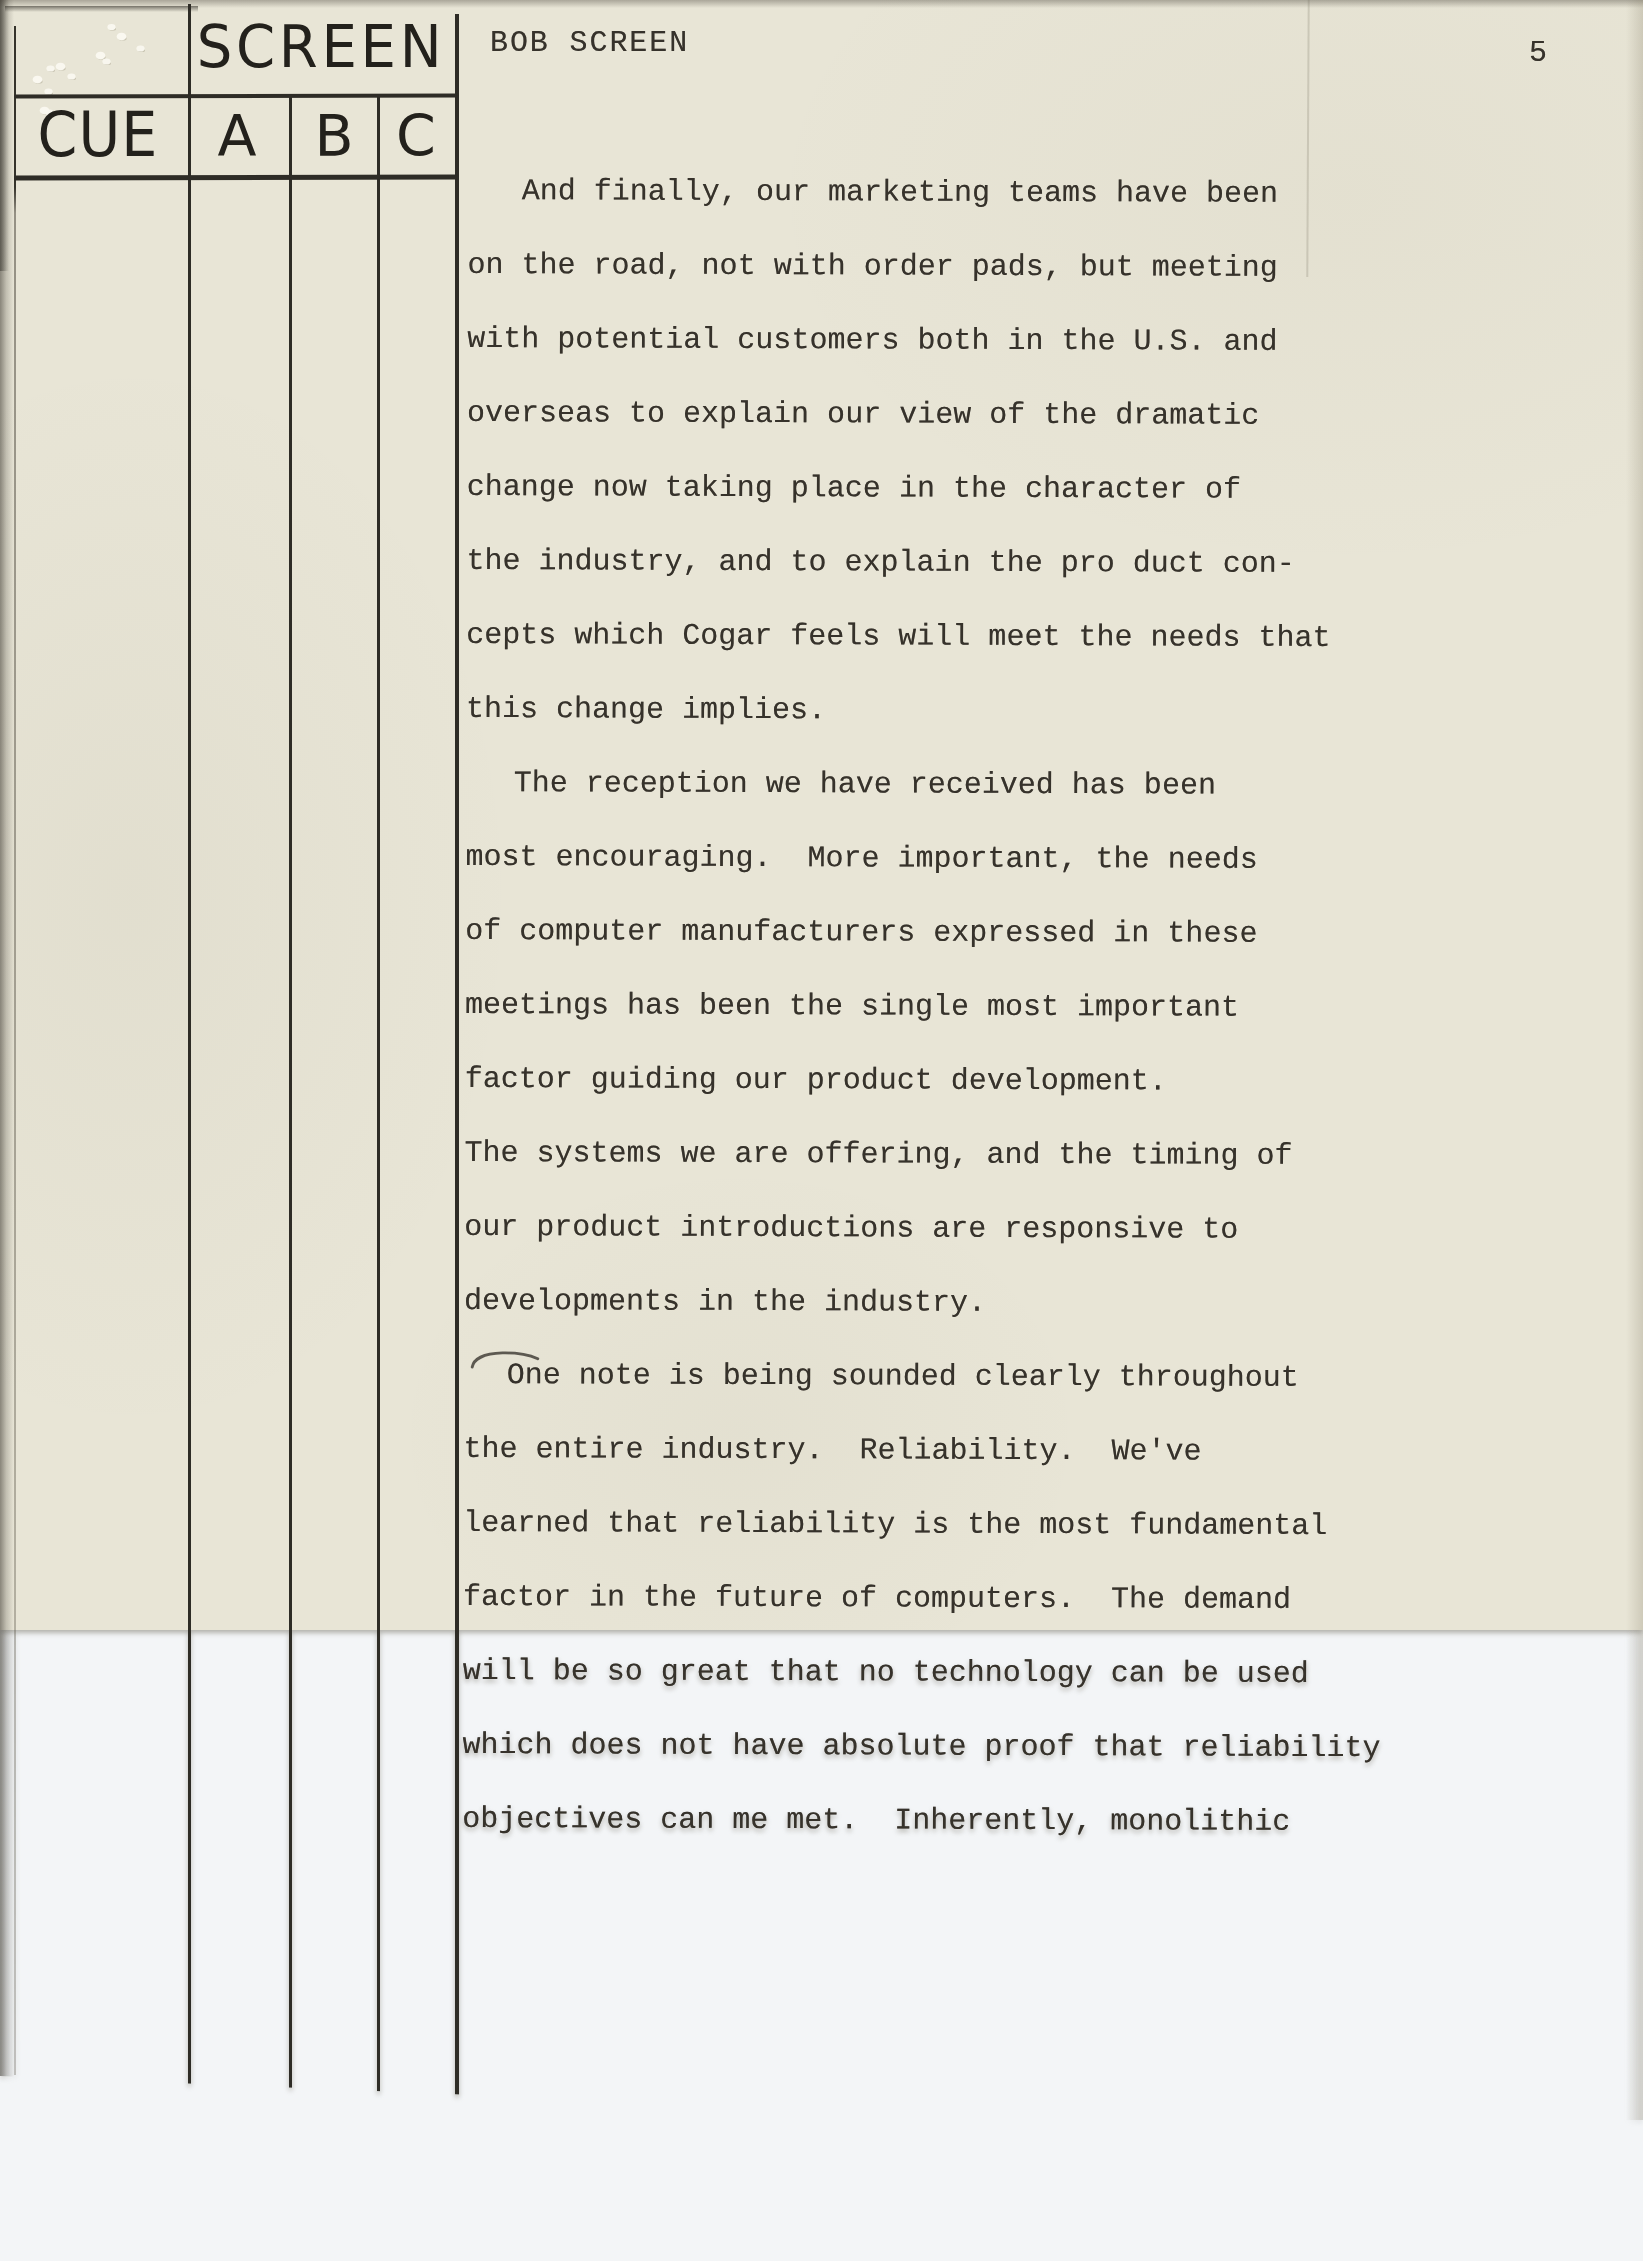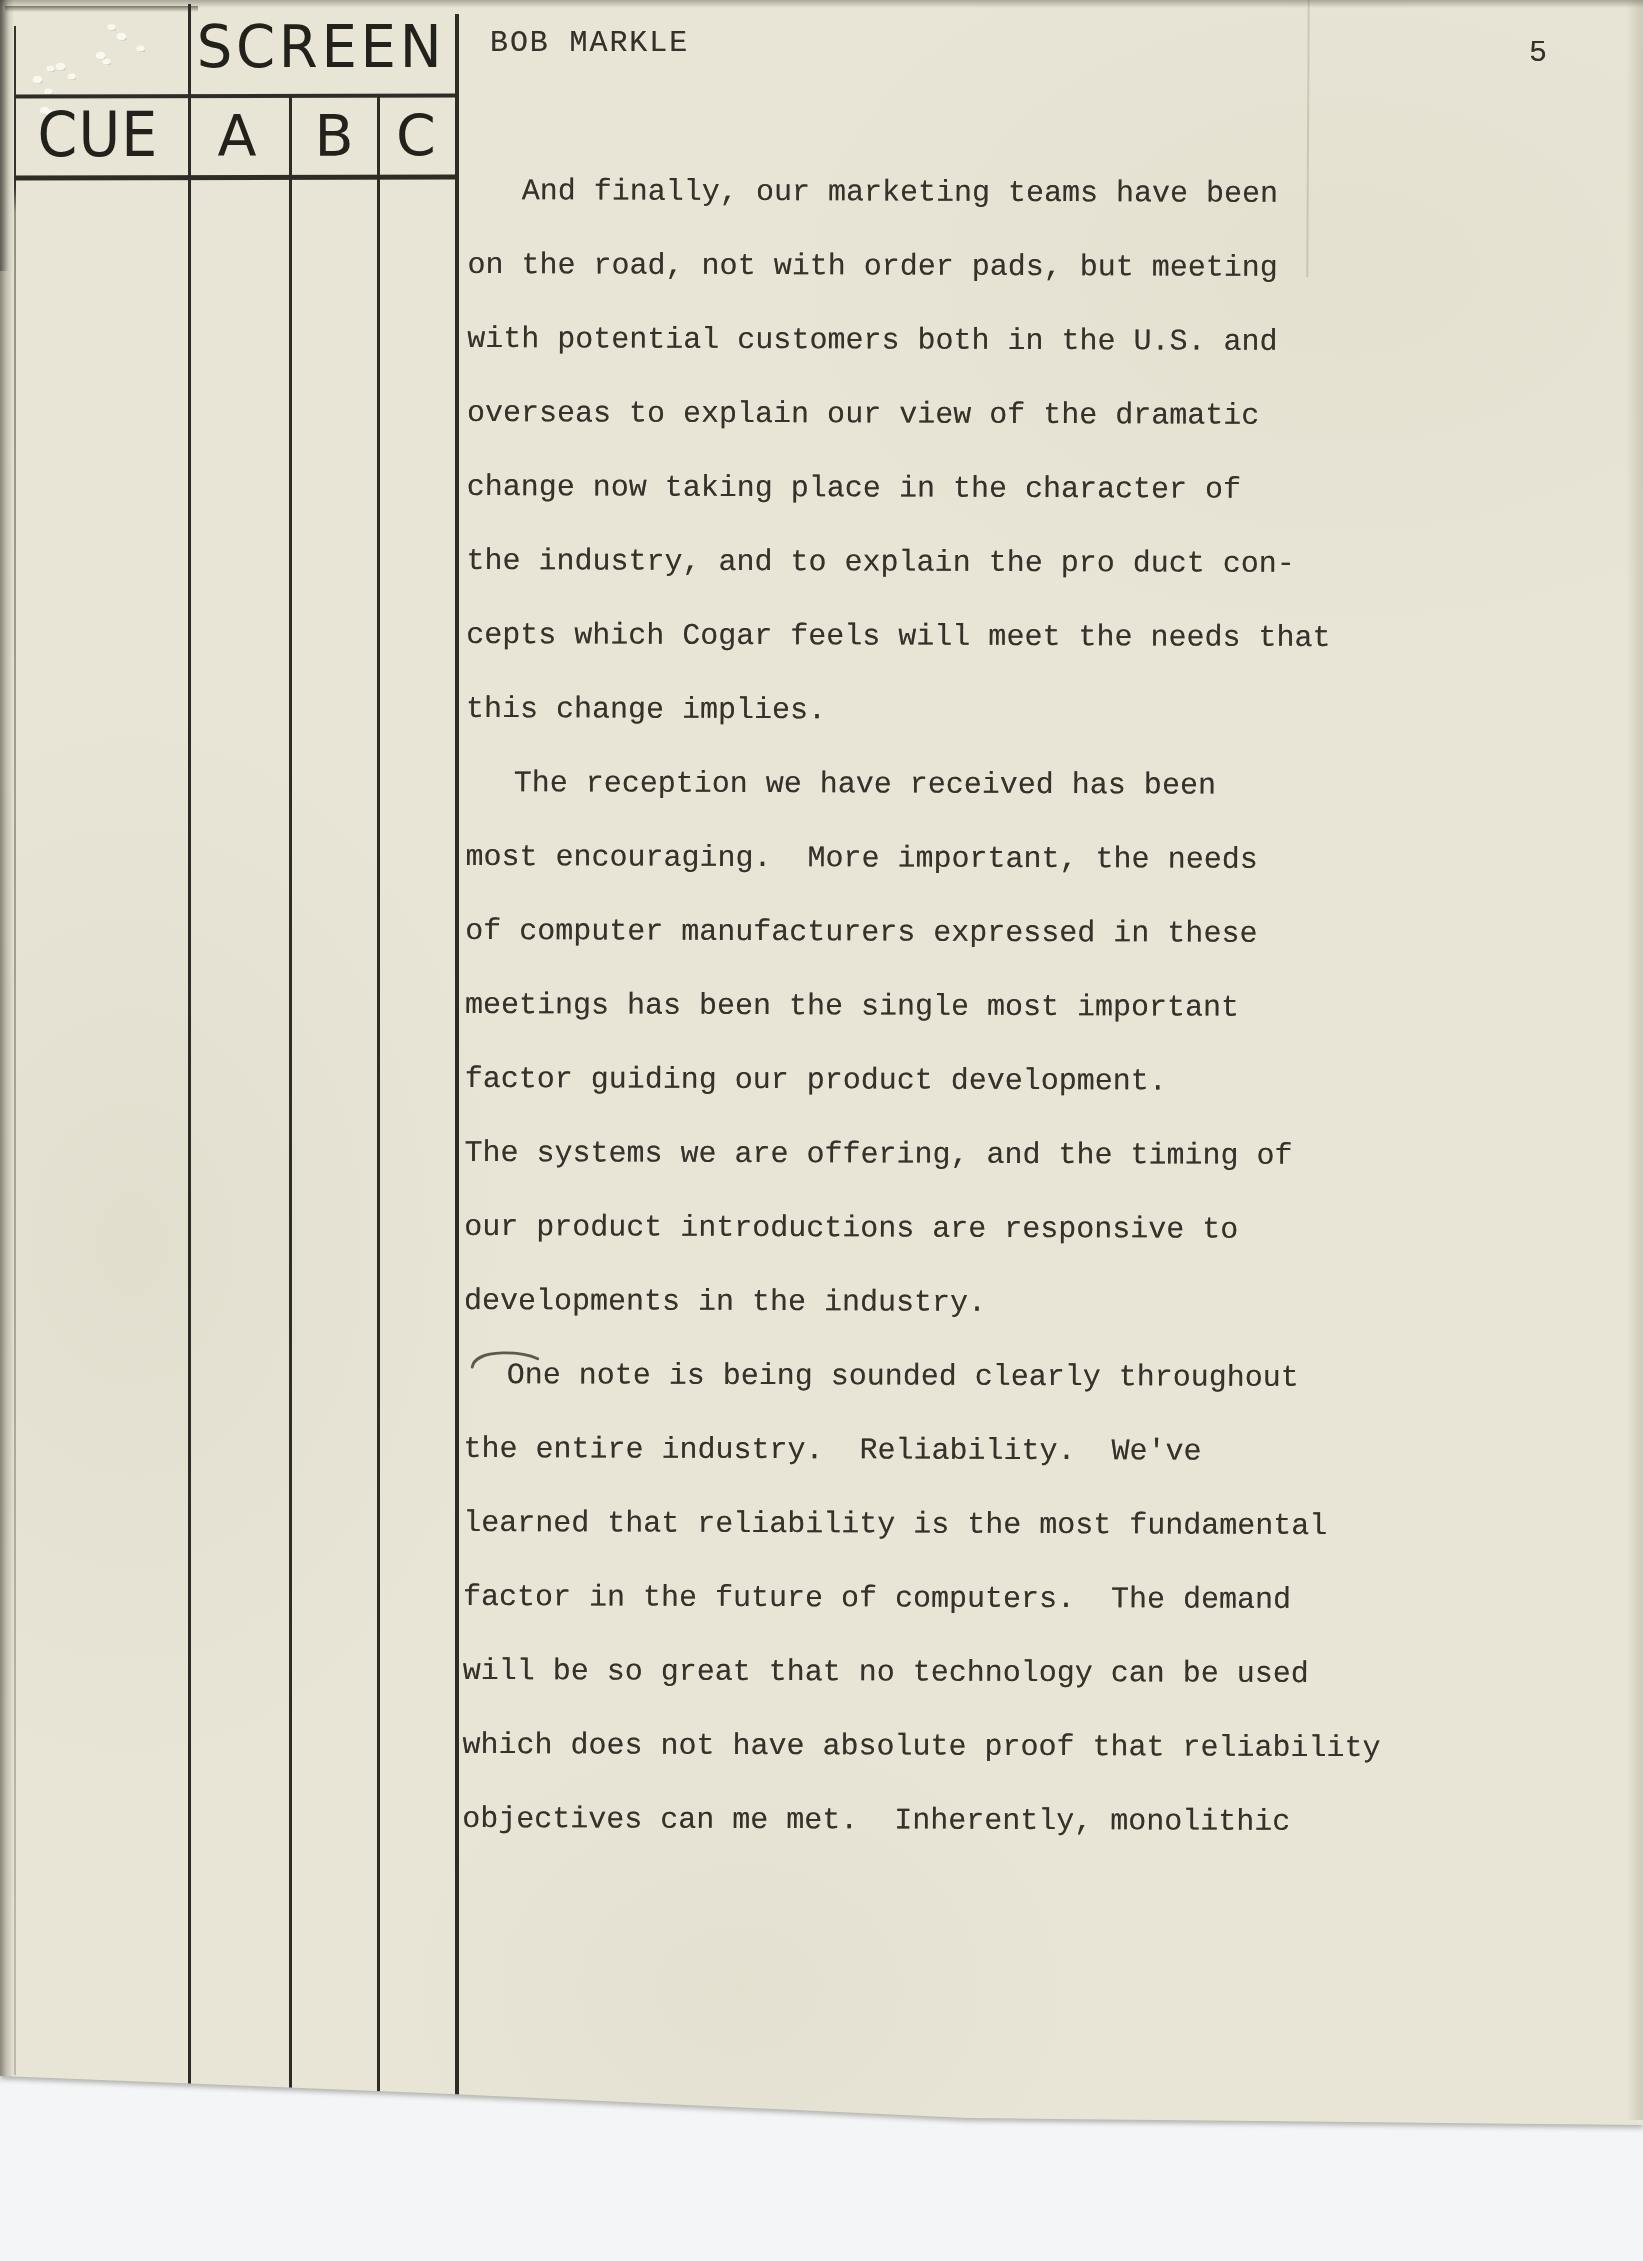--- a/index.html
+++ b/index.html
@@ -11,21 +11,21 @@
     font-family:"Liberation Mono", monospace;
   }
   .page{position:absolute;inset:0;width:1643px;height:2261px;}
 
   
   .paper-wrap{
     position:absolute;inset:0;
     filter:drop-shadow(0 3.2px 2.6px rgba(100,95,80,.45));
   }
   .paper{
-    position:absolute;left:0;top:0;width:1643px;height:2261px;
+    position:absolute;left:0;top:0;width:1643px;height:1630px;
     background:
       radial-gradient(902px 580px at 82% 12%, rgba(125,115,82,0.045), transparent 65%),
       radial-gradient(644px 902px at 8% 55%, rgba(105,98,72,0.05), transparent 60%),
       radial-gradient(580px 451px at 45% 88%, rgba(110,102,75,0.04), transparent 60%),
       #e8e5d6;
     clip-path:polygon(0 0,1643px 0,1643px 2125px,967px 2118px,451px 2094px,0 2076px);
   }
   
   .edge-left{position:absolute;left:0;top:0;width:14px;height:2120px;
     background:linear-gradient(to right, rgba(58,54,46,.55), rgba(58,54,46,.22) 45%, transparent);}
@@ -129,21 +129,21 @@
       <div class="tline h-cue"></div>
 
       <div class="hand lbl-screen">SCREEN</div>
       <div class="hand lbl-cue">CUE</div>
       <div class="screen-cols" id="screen-cols">
           <div class="hand screen-col">A</div>
           <div class="hand screen-col">B</div>
           <div class="hand screen-col">C</div>
         </div>
 
-      <div class="typed doc-header">BOB MARKLE</div>
+      <div class="typed doc-header">BOB SCREEN</div>
       <div class="typed page-num">5</div>
 
       <div class="typed body-text" id="body-text">
           <div class="paragraph p-indent-0">
             <div class="line">And finally, our marketing teams have been</div>
             <div class="line">on the road, not with order pads, but meeting</div>
             <div class="line">with potential customers both in the U.S. and</div>
             <div class="line">overseas to explain our view of the dramatic</div>
             <div class="line">change now taking place in the character of</div>
             <div class="line">the industry, and to explain the pro duct con-</div>

